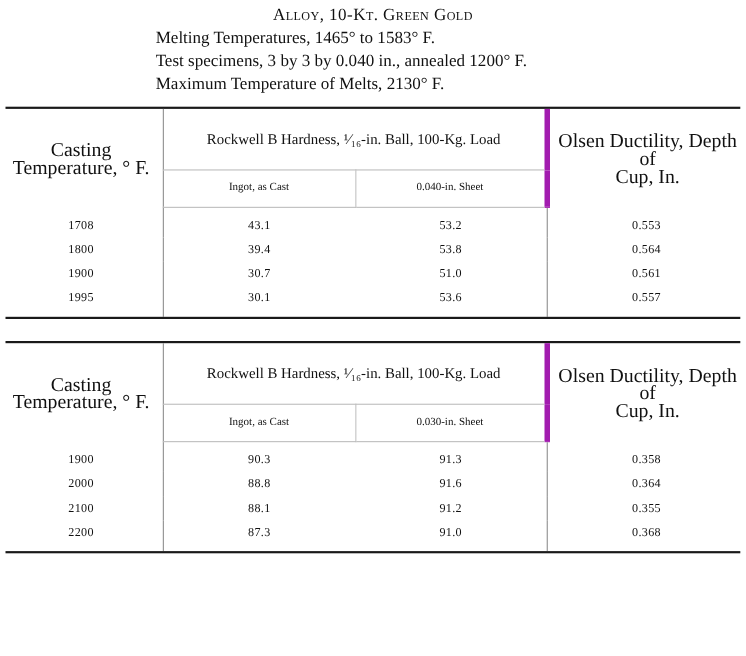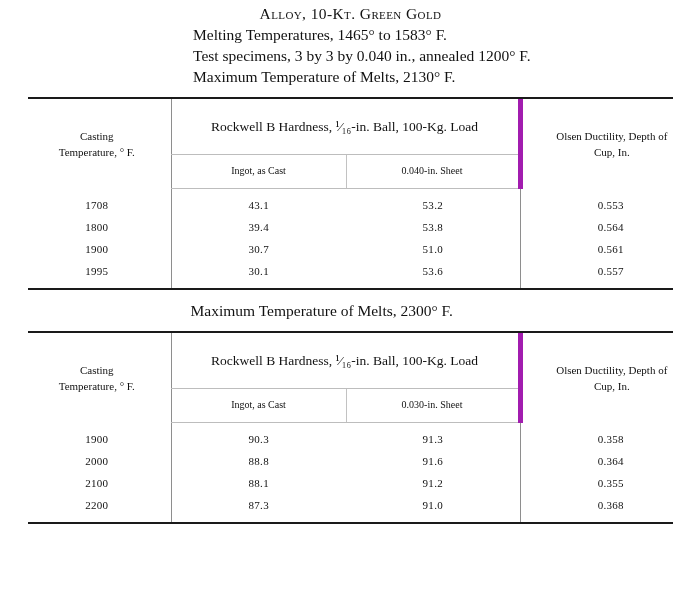--- a/index.html
+++ b/index.html
@@ -14,21 +14,20 @@
     font-family: "Liberation Serif", "DejaVu Serif", serif;
     color: #111111;
     overflow: hidden;
     position: relative;
   }
   .page {
     position: relative;
     width: 678px;
     height: 596px;
     box-sizing: border-box;
-    padding-left: 23px;
   }
 
   
   .alloy-block {
     text-align: center;
     padding: 0;
   }
   .alloy-title {
     font-variant: small-caps;
     font-size: 15.5px;
@@ -39,21 +38,20 @@
   }
   .alloy-lines {
     display: block;
     margin: 0 auto;
     text-align: left;
     font-size: 15.5px;
     line-height: 21px;
   }
   .alloy-line {
     white-space: nowrap;
-    margin-left: 40px;
   }
 
   
   .rule-thick {
     height: 0;
     border-top: 2px solid #1a1a1a;
     margin: 0;
   }
 
   
@@ -86,21 +84,21 @@
     padding: 7px 4px 6px 4px !important;
     border-bottom: 1px solid #bdbdbd;
     line-height: 16px;
   }
   .hd-sub {
     font-size: 10px;
     padding: 8px 4px 9px 4px !important;
     line-height: 16px;
   }
   .hd-tall {
-    font-size: 11px;
+    font-size: 18px;
     line-height: 16px;
     padding: 4px 6px !important;
   }
   .hd-stack {
     display: block;
   }
 
   thead tr.head-row > td,
   thead tr.head-row > th {
     height: 42px;
@@ -204,21 +202,20 @@
     </tbody>
   </table>
 
   <div class="side-pad">
     <div class="rule-thick"></div>
   </div>
 
   <div class="alloy-block">
     <div class="spacer-10"></div>
     <div class="alloy-lines" style="width:400px;">
-      <div class="alloy-line">Maximum Temperature of Melts, 2300° F.</div>
     </div>
     <div class="spacer-10"></div>
   </div>
 
   <div class="side-pad">
     <div class="rule-thick"></div>
   </div>
 
   <table class="alloy-table">
     <colgroup>

